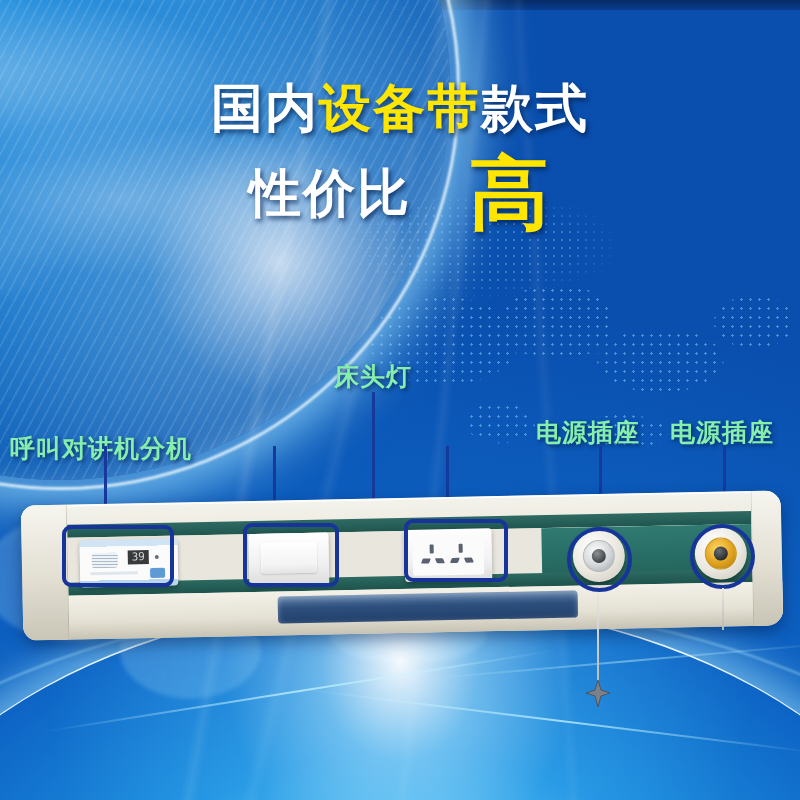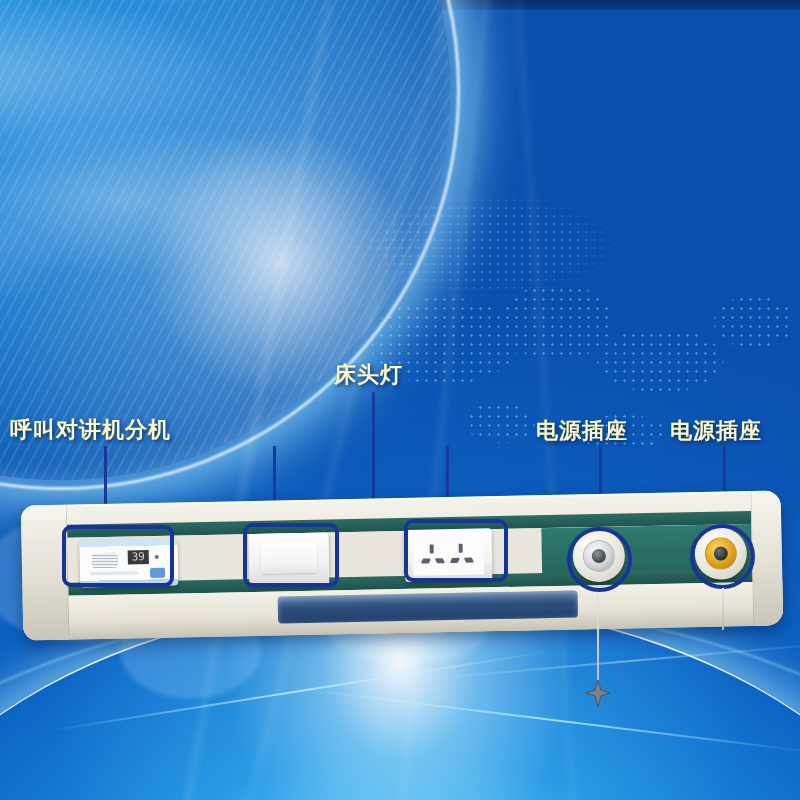--- a/index.html
+++ b/index.html
@@ -107,21 +107,21 @@
 
   
   .headline{position:absolute;left:0;right:0;top:82px;text-align:center;}
   .hl-line1{font-size:52px;font-weight:bold;letter-spacing:2px;line-height:1;}
   .hl-line2{margin-top:20px;font-size:52px;font-weight:bold;letter-spacing:2px;line-height:1;}
   .w{color:#ffffff;text-shadow:2px 3px 5px rgba(2,32,82,.75);}
   .y{color:#ffe600;text-shadow:2px 3px 5px rgba(2,32,82,.75);}
   .big{font-size:80px;vertical-align:-10px;margin-left:58px;}
 
   
-  .callout{position:absolute;color:#fef9c3;font-weight:bold;font-size:22px;letter-spacing:1px;
+  .callout{position:absolute;color:#86efac;font-weight:bold;font-size:25px;letter-spacing:1px;
            text-shadow:2px 2px 4px rgba(3,38,92,.85);white-space:nowrap;}
   .leader{position:absolute;width:3px;background:#17399b;}
 
   
   .unit{position:absolute;left:22px;top:498px;width:760px;height:135px;transform:rotate(-1.15deg);}
   .unit-body{
     position:absolute;inset:0;border-radius:14px 16px 16px 14px;
     background:linear-gradient(180deg,#f4f3ec 0%, #eeece2 18%, #e6e4d8 34%, #dedbcd 52%, #e9e7dc 70%, #f1efe6 86%, #cfccbe 100%);
     box-shadow:0 6px 16px rgba(0,25,70,.45), inset 0 2px 0 rgba(255,255,255,.85);
     overflow:hidden;
@@ -199,22 +199,30 @@
   <div class="rays"></div>
   <div class="dotmap"></div>
   <div class="dotmap2"></div>
   <div class="landmass"></div>
   <div class="horizon"></div>
   <div class="horizon2"></div>
   <div class="beam" style="left:40px;top:690px;width:520px;transform:rotate(-9deg);"></div>
   <div class="beam" style="left:300px;top:720px;width:520px;transform:rotate(7deg);"></div>
   <div class="beam" style="left:420px;top:660px;width:420px;transform:rotate(-5deg);opacity:.6;"></div>
 
-
-  <div class="callout" style="left:10px;top:415px;">呼叫对讲机分机</div>
+  <div class="headline">
+    <div class="hl-line1">
+      <span class="w">国内</span><span class="y">设备带</span><span class="w">款式</span>
+    </div>
+    <div class="hl-line2">
+      <span class="w">性价比</span><span class="y big">高</span>
+    </div>
+  </div>
+
+  <div class="callout" style="left:10px;top:432px;">呼叫对讲机分机</div>
   <div class="callout" style="left:334px;top:360px;">床头灯</div>
   <div class="callout" style="left:536px;top:416px;">电源插座</div>
   <div class="callout" style="left:670px;top:416px;">电源插座</div>
 
   <div class="leader" style="left:104px;top:446px;height:90px;"></div>
   <div class="leader" style="left:273px;top:446px;height:84px;"></div>
   <div class="leader" style="left:372px;top:392px;height:212px;"></div>
   <div class="leader" style="left:446px;top:446px;height:80px;"></div>
   <div class="leader" style="left:599px;top:446px;height:80px;"></div>
   <div class="leader" style="left:723px;top:446px;height:78px;"></div>

